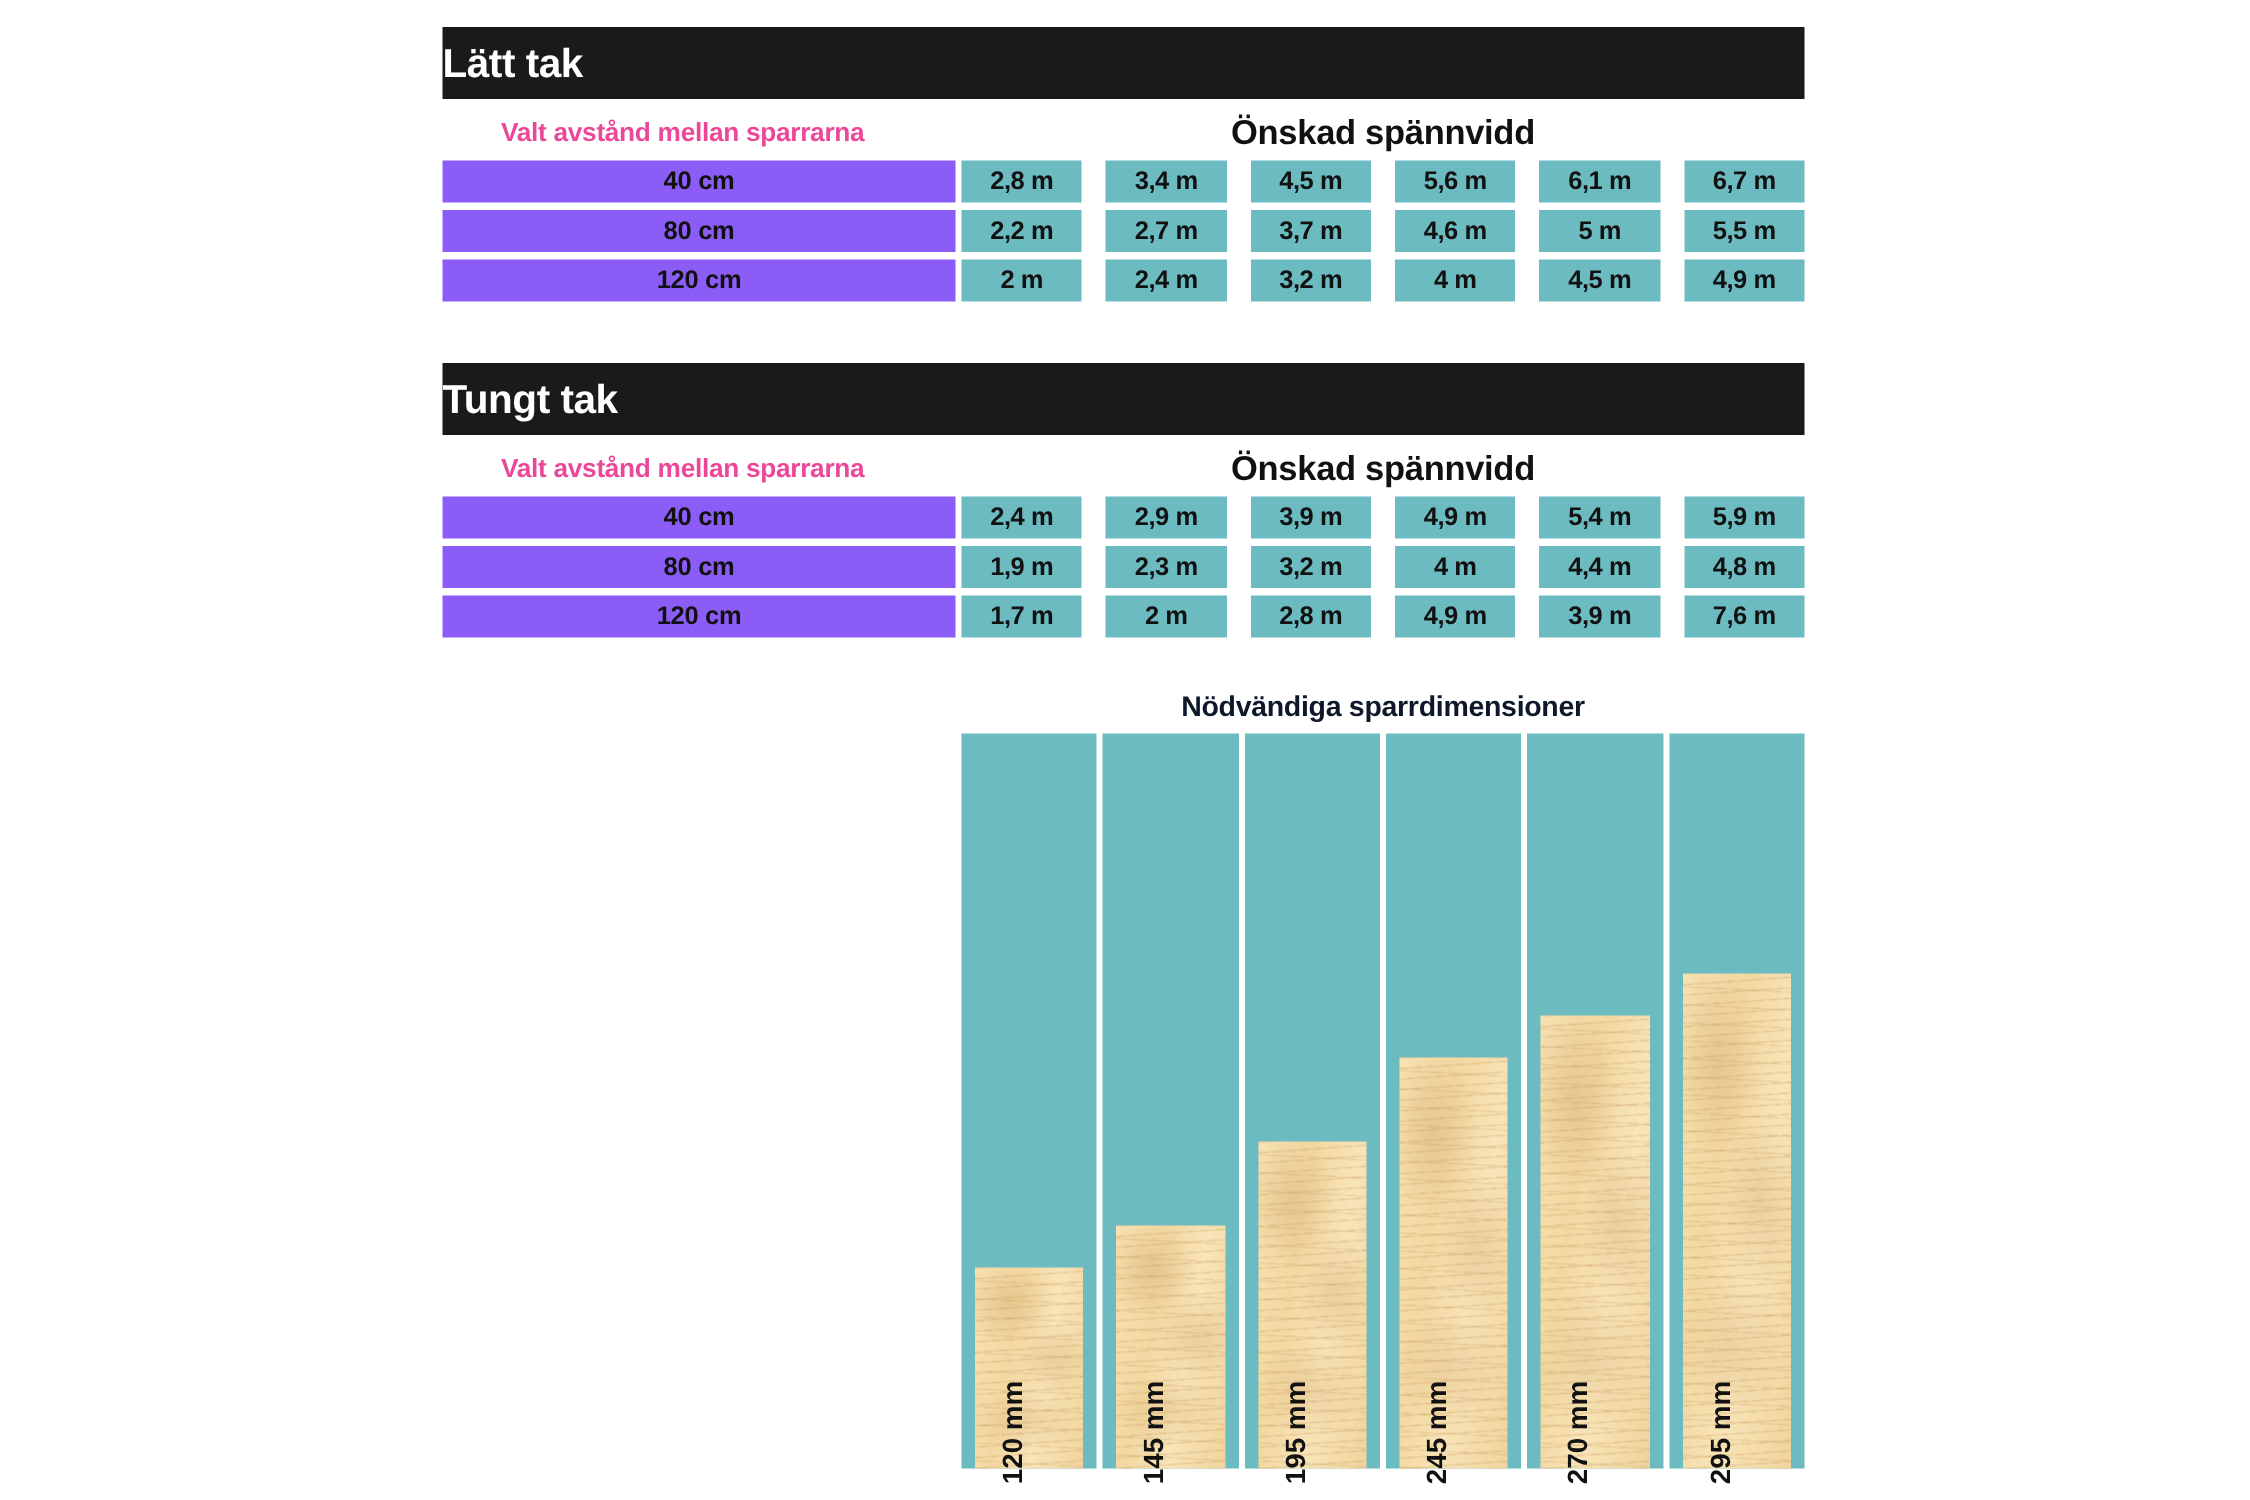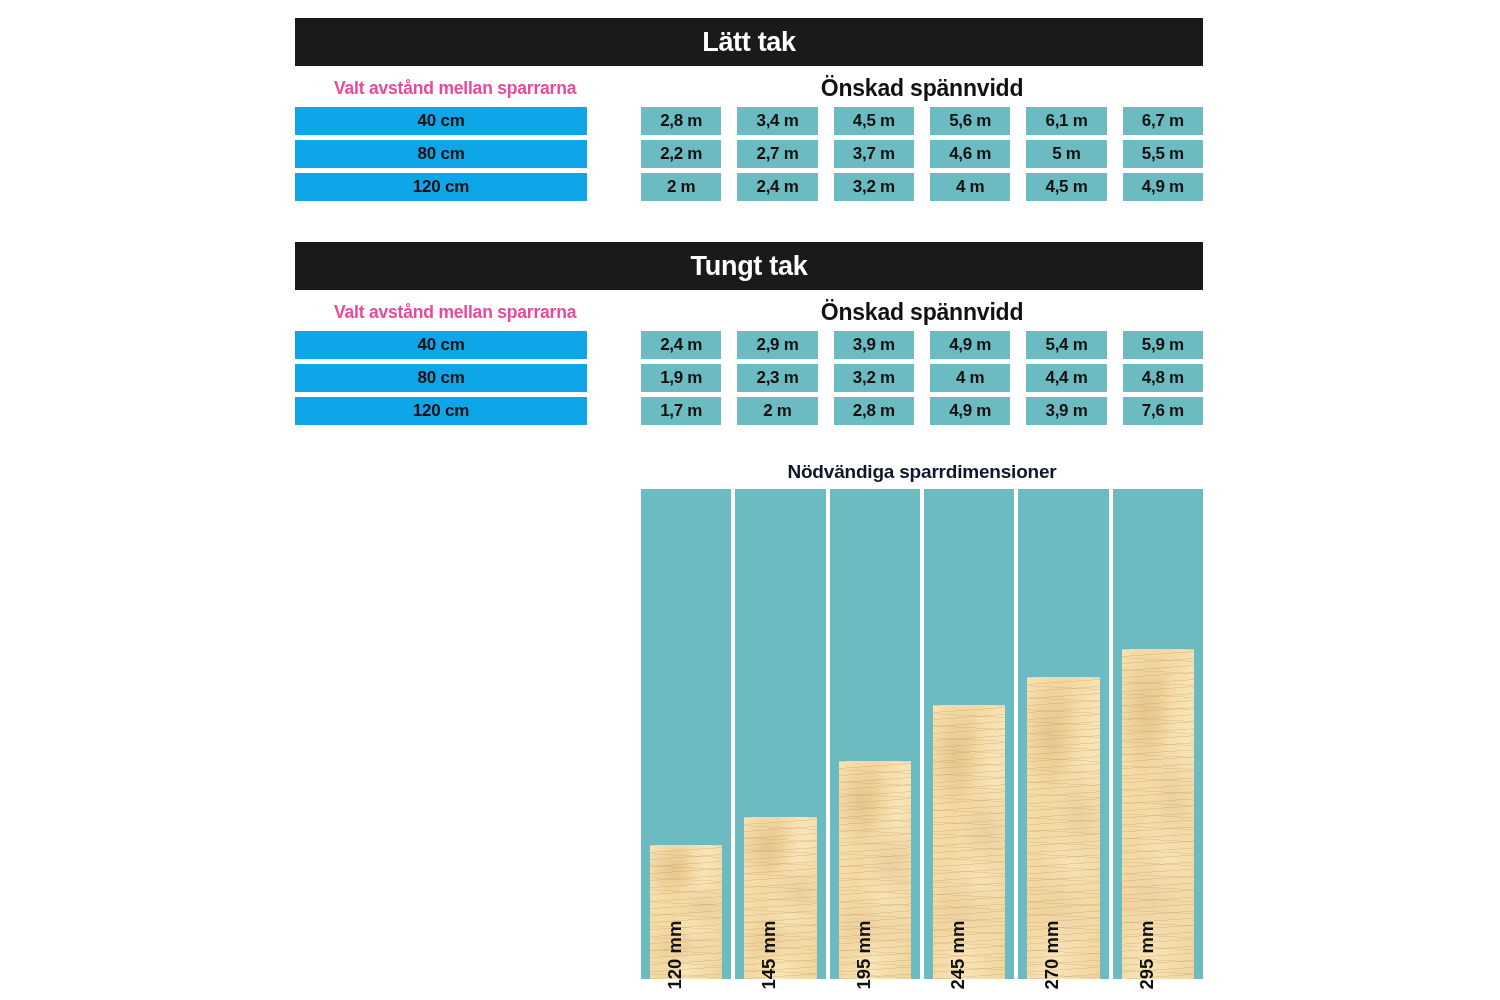--- a/index.html
+++ b/index.html
@@ -14,21 +14,20 @@
   
   .table-block { position: absolute; left: 295px; width: 908px; }
   .block-1 { top: 18px; }
   .block-2 { top: 242px; }
 
   .tbl-title {
     background: #1a1a1a;
     color: #ffffff;
     height: 48px;
     line-height: 48px;
-    text-align: center;
     font-size: 27px;
     font-weight: bold;
     letter-spacing: -0.3px;
   }
 
   .tbl-subhead {
     position: relative;
     height: 38px;
     margin-top: 3px;
   }
@@ -40,22 +39,22 @@
   .sub-right {
     position: absolute; left: 346px; top: 0;
     width: 562px; text-align: center;
     font-size: 23px; font-weight: bold; color: #111;
     line-height: 38px; letter-spacing: -0.2px;
   }
 
   .tbl-row { position: relative; height: 28px; margin-bottom: 5px; }
   .row-label {
     position: absolute; left: 0; top: 0;
-    width: 292px; height: 28px; line-height: 28px;
-    background: #0ea5e9;
+    width: 342px; height: 28px; line-height: 28px;
+    background: #8b5cf6;
     text-align: center;
     font-size: 17px; font-weight: bold; color: #111;
     letter-spacing: -0.2px;
   }
   .row-cells {
     position: absolute; left: 346px; top: 0;
     width: 562px; height: 28px;
     display: flex; gap: 16px;
   }
   .cell {

